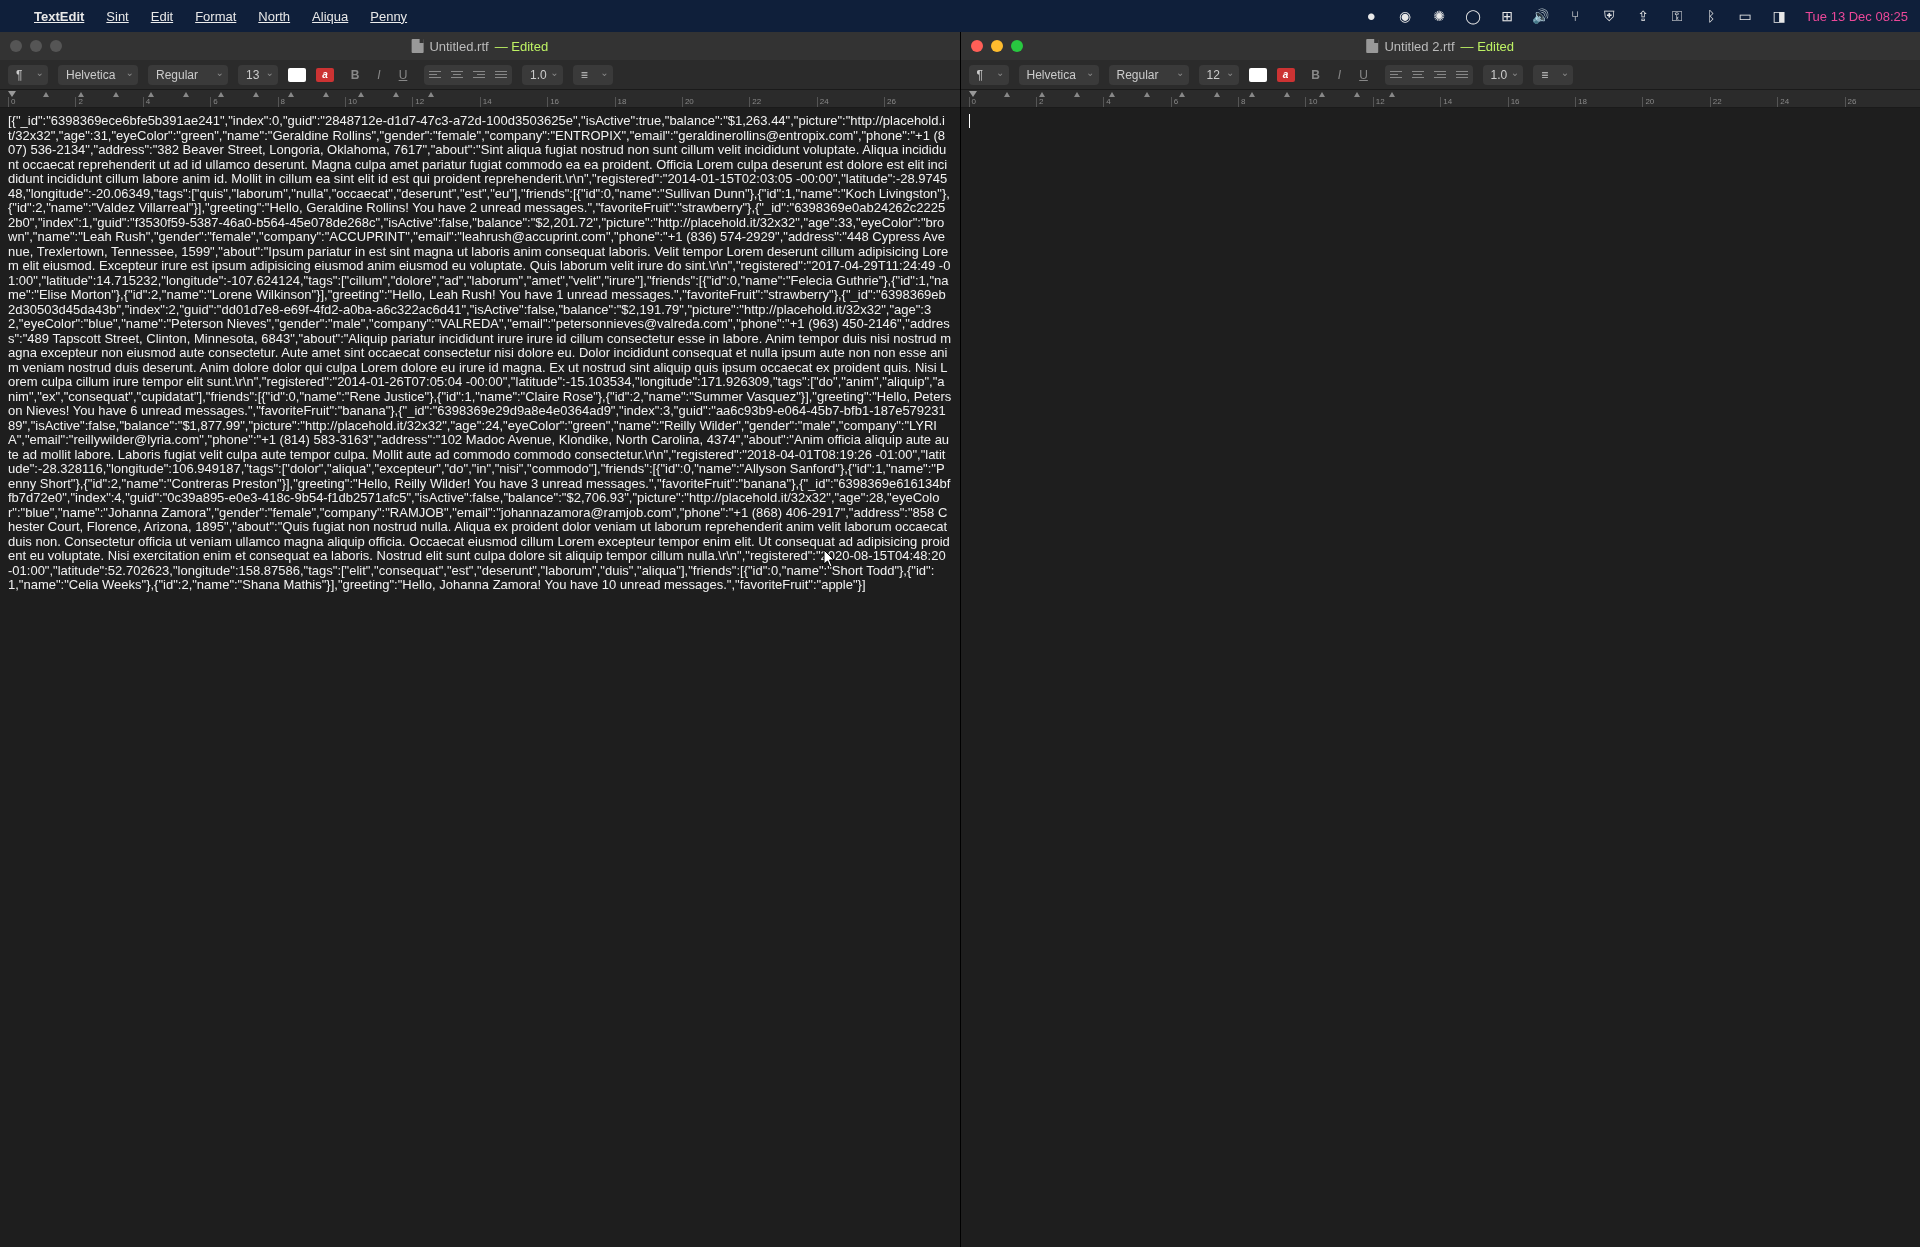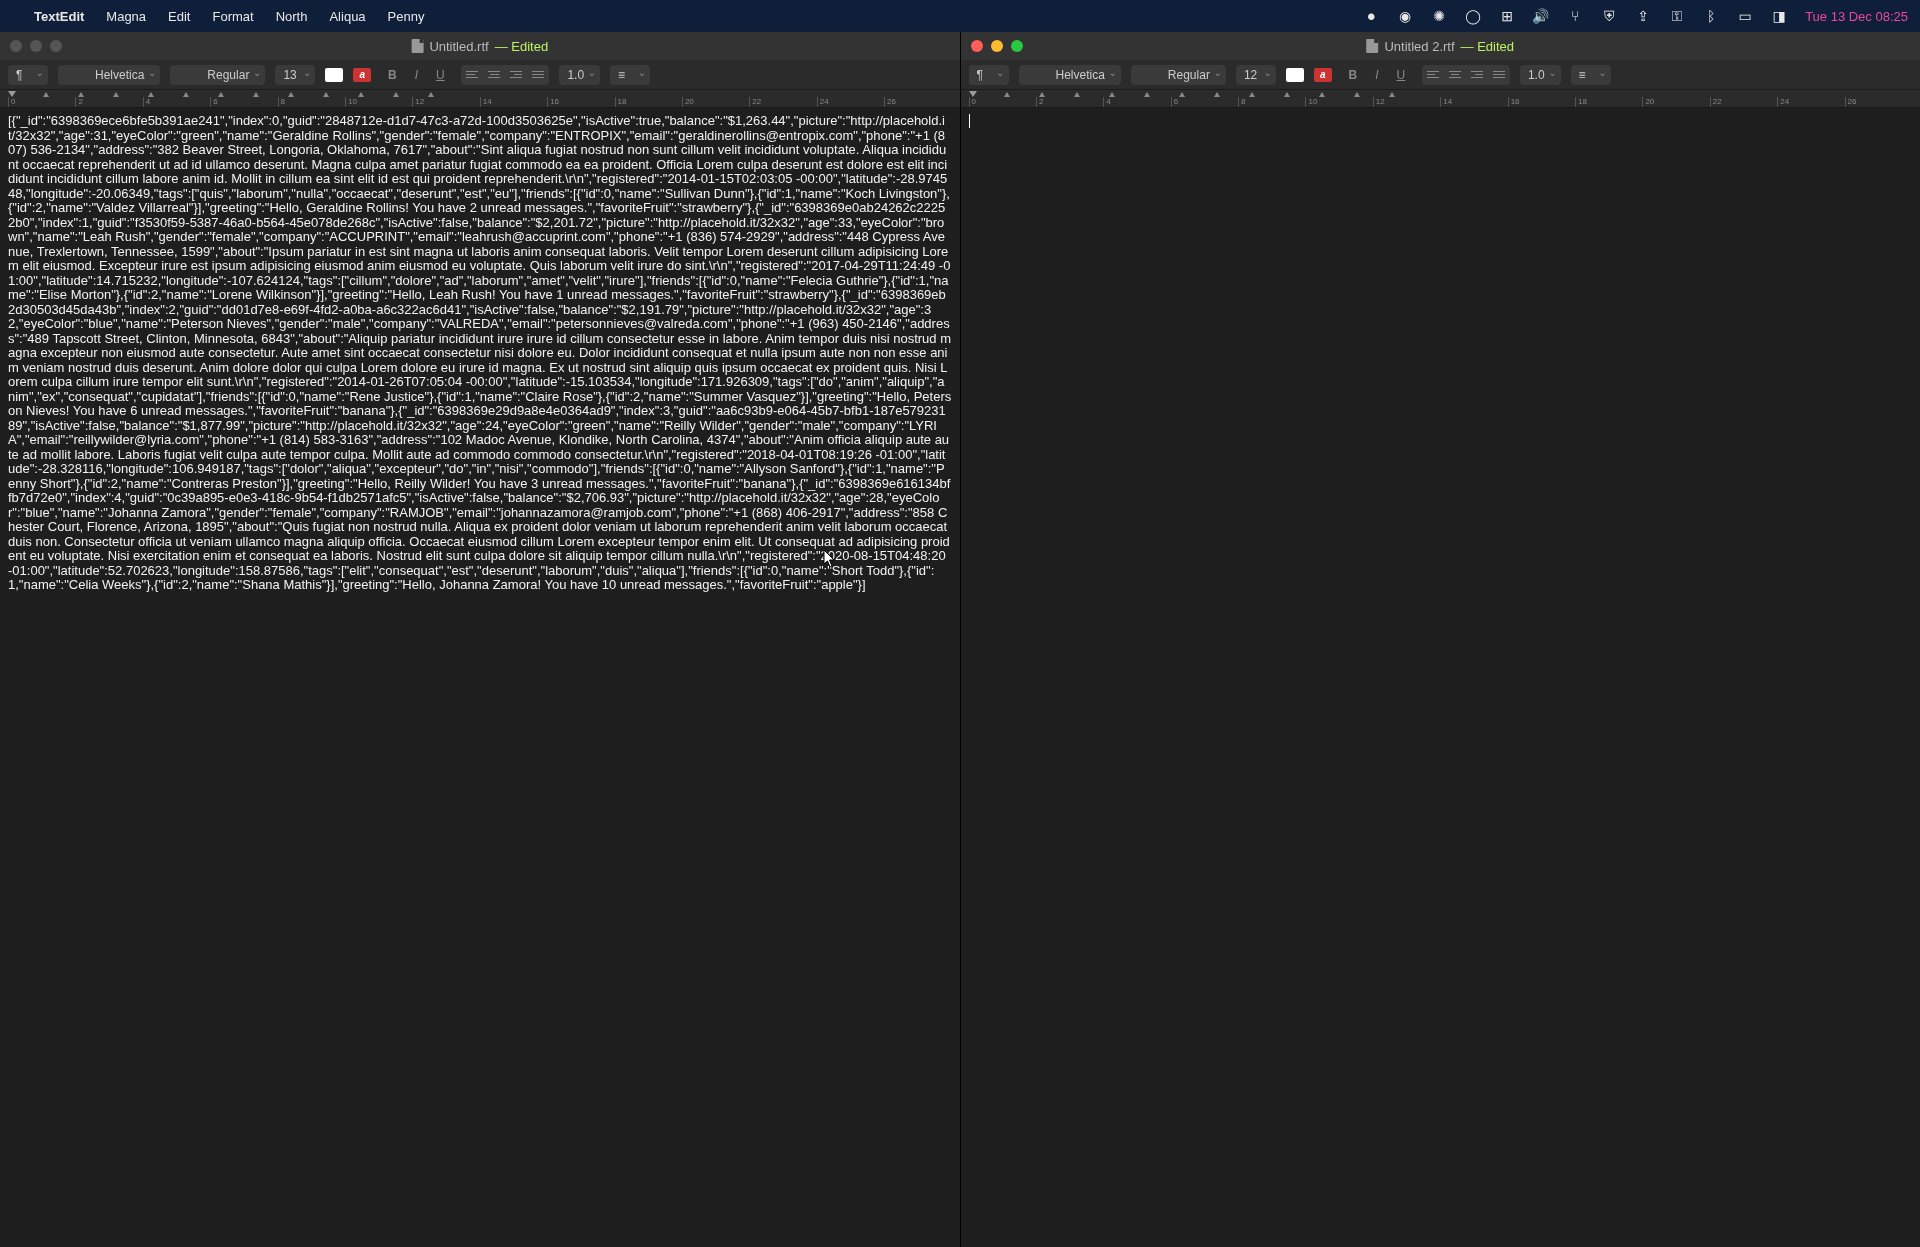--- a/index.html
+++ b/index.html
@@ -15,21 +15,21 @@
 
 
 .menubar {
   height: 32px;
   background: #0f1f3a;
   display: flex;
   align-items: center;
   padding: 0 12px;
   justify-content: space-between;
 }
-.menubar-left { display: flex; align-items: center; gap: 22px; }
+.menubar-left { display: flex; align-items: center; gap: 22px; text-decoration: underline; }
 .menubar-right { display: flex; align-items: center; gap: 18px; }
 .apple-logo { font-size: 16px; }
 .menu-item { font-size: 13px; color: #e8e8e8; font-weight: 400; }
 .menu-item.app { font-weight: 700; }
 .status-icon { width: 16px; height: 16px; display:flex; align-items:center; justify-content:center; font-size:14px; color:#e8e8e8;}
 .menu-time { font-size: 13px; color: #ec4899; }
 
 
 .windows { display: flex; height: calc(100% - 32px); }
 .window { flex: 1; display: flex; flex-direction: column; background: #1e1e1e; border-right: 1px solid #000; }
@@ -80,21 +80,21 @@
   border-radius: 4px;
   padding: 2px 16px 2px 8px;
   font-size: 12px;
   color: #ccc;
   position: relative;
   min-width: 40px;
   height: 20px;
   line-height: 16px;
 }
 .fb-dropdown:after { content:"⌄"; position:absolute; right:4px; top:0px; font-size:10px; color:#888;}
-.fb-dropdown.wide { min-width: 80px; padding-left: 37px; }
+.fb-dropdown.wide { min-width: 80px; }
 .fb-swatch { width: 18px; height: 14px; border-radius: 2px; display:inline-block; }
 .fb-swatch.white { background: #fff; }
 .fb-swatch.redA { background: #c33; color:#fff; font-size:10px; text-align:center; line-height:14px; font-style:italic; font-weight:bold;}
 .fb-btn { width: 22px; height: 20px; display:flex; align-items:center; justify-content:center; color:#888; font-size:12px; border-radius:3px;}
 .fb-btn.bold { font-weight:bold;}
 .fb-btn.italic { font-style:italic;}
 .fb-btn.underline { text-decoration: underline;}
 .fb-align-group { display:flex; background:#3a3a3a; border-radius:4px; }
 .fb-align-btn { width:22px; height:20px; display:flex; align-items:center; justify-content:center; }
 .align-lines { display:flex; flex-direction:column; gap:2px; width:12px;}
@@ -146,21 +146,21 @@
 .mouse-pointer svg { width:100%; height:100%;}
 
 </style>
 </head>
 <body>
 
 <div class="menubar">
   <div class="menubar-left">
     <span class="apple-logo"></span>
     <span class="menu-item app">TextEdit</span>
-    <span class="menu-item">Magna</span>
+    <span class="menu-item">Sint</span>
     <span class="menu-item">Edit</span>
     <span class="menu-item">Format</span>
     <span class="menu-item">North</span>
     <span class="menu-item">Aliqua</span>
     <span class="menu-item">Penny</span>
   </div>
   <div class="menubar-right">
     <span class="status-icon">⏺</span>
     <span class="status-icon">◉</span>
     <span class="status-icon">✺</span>

